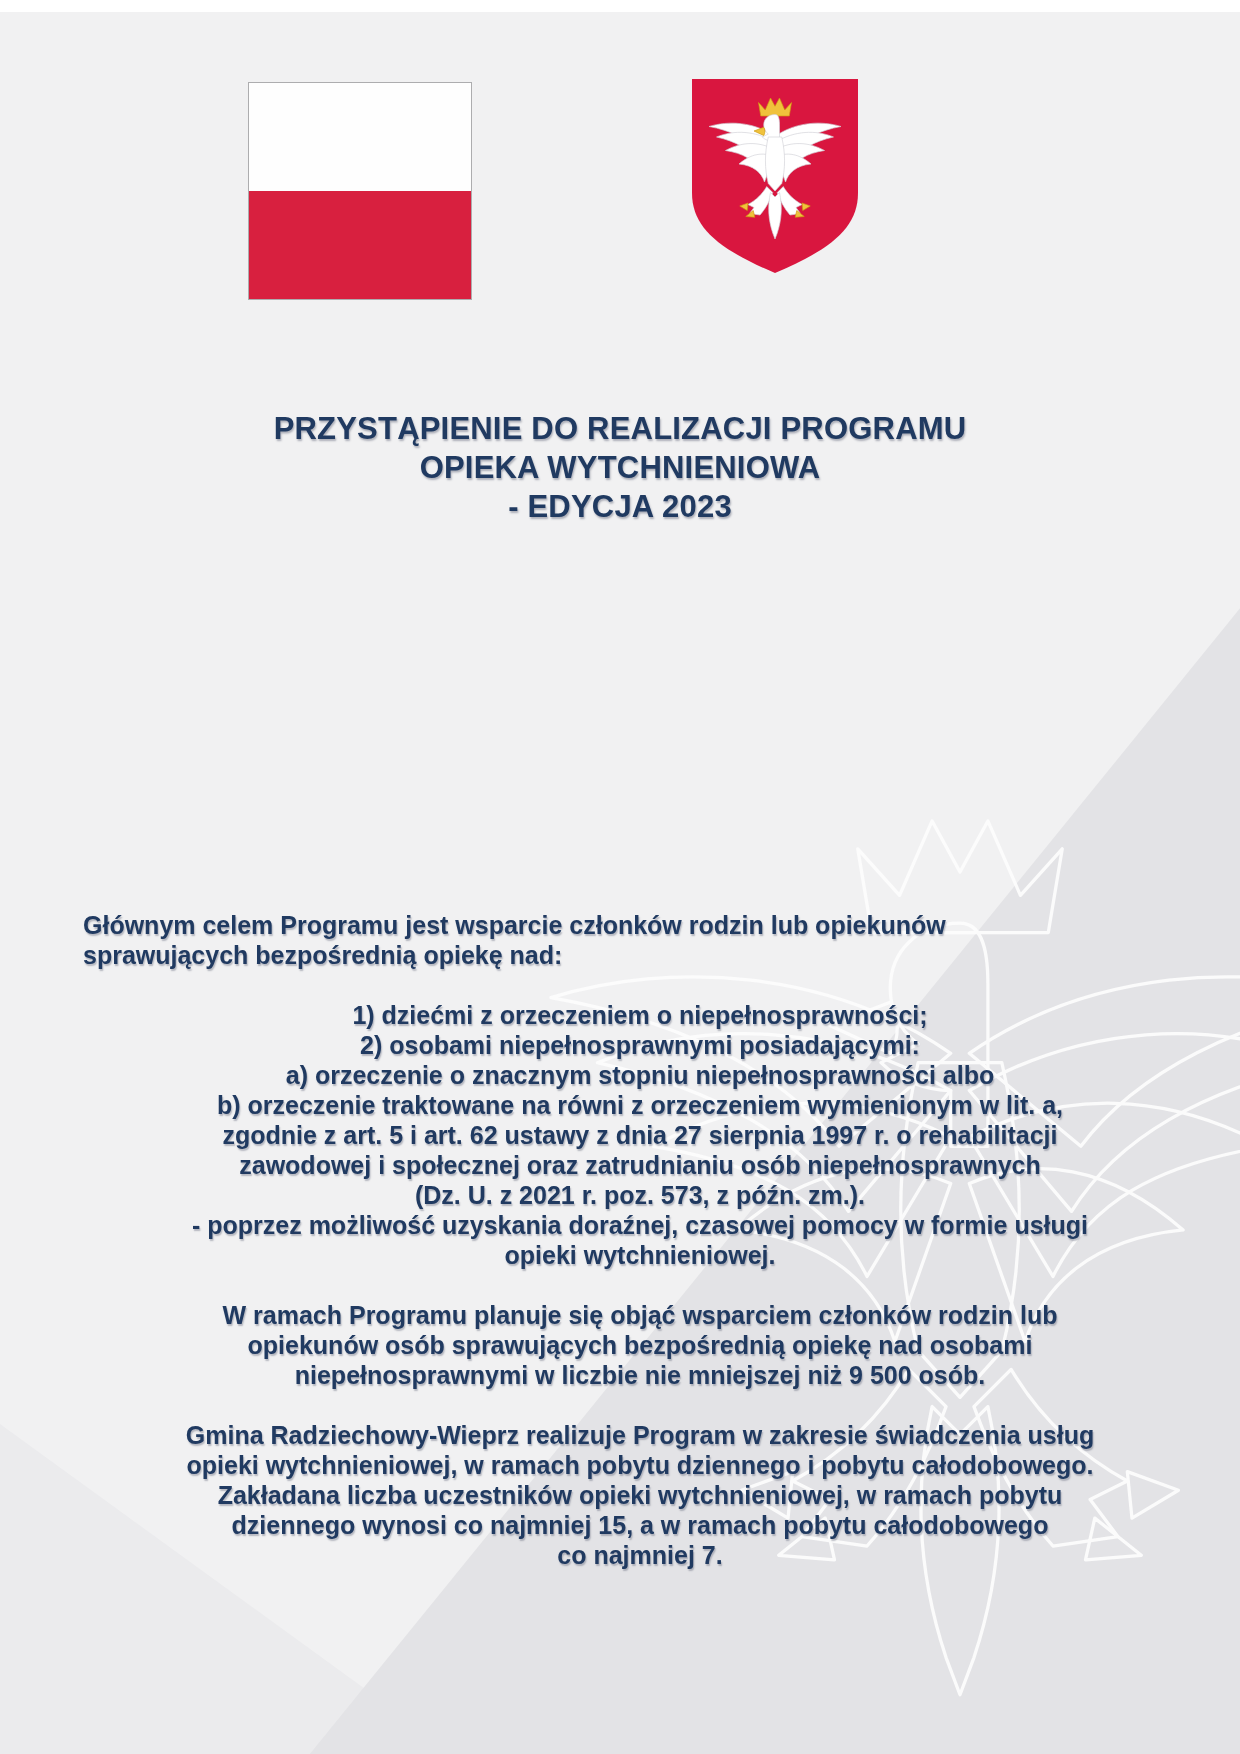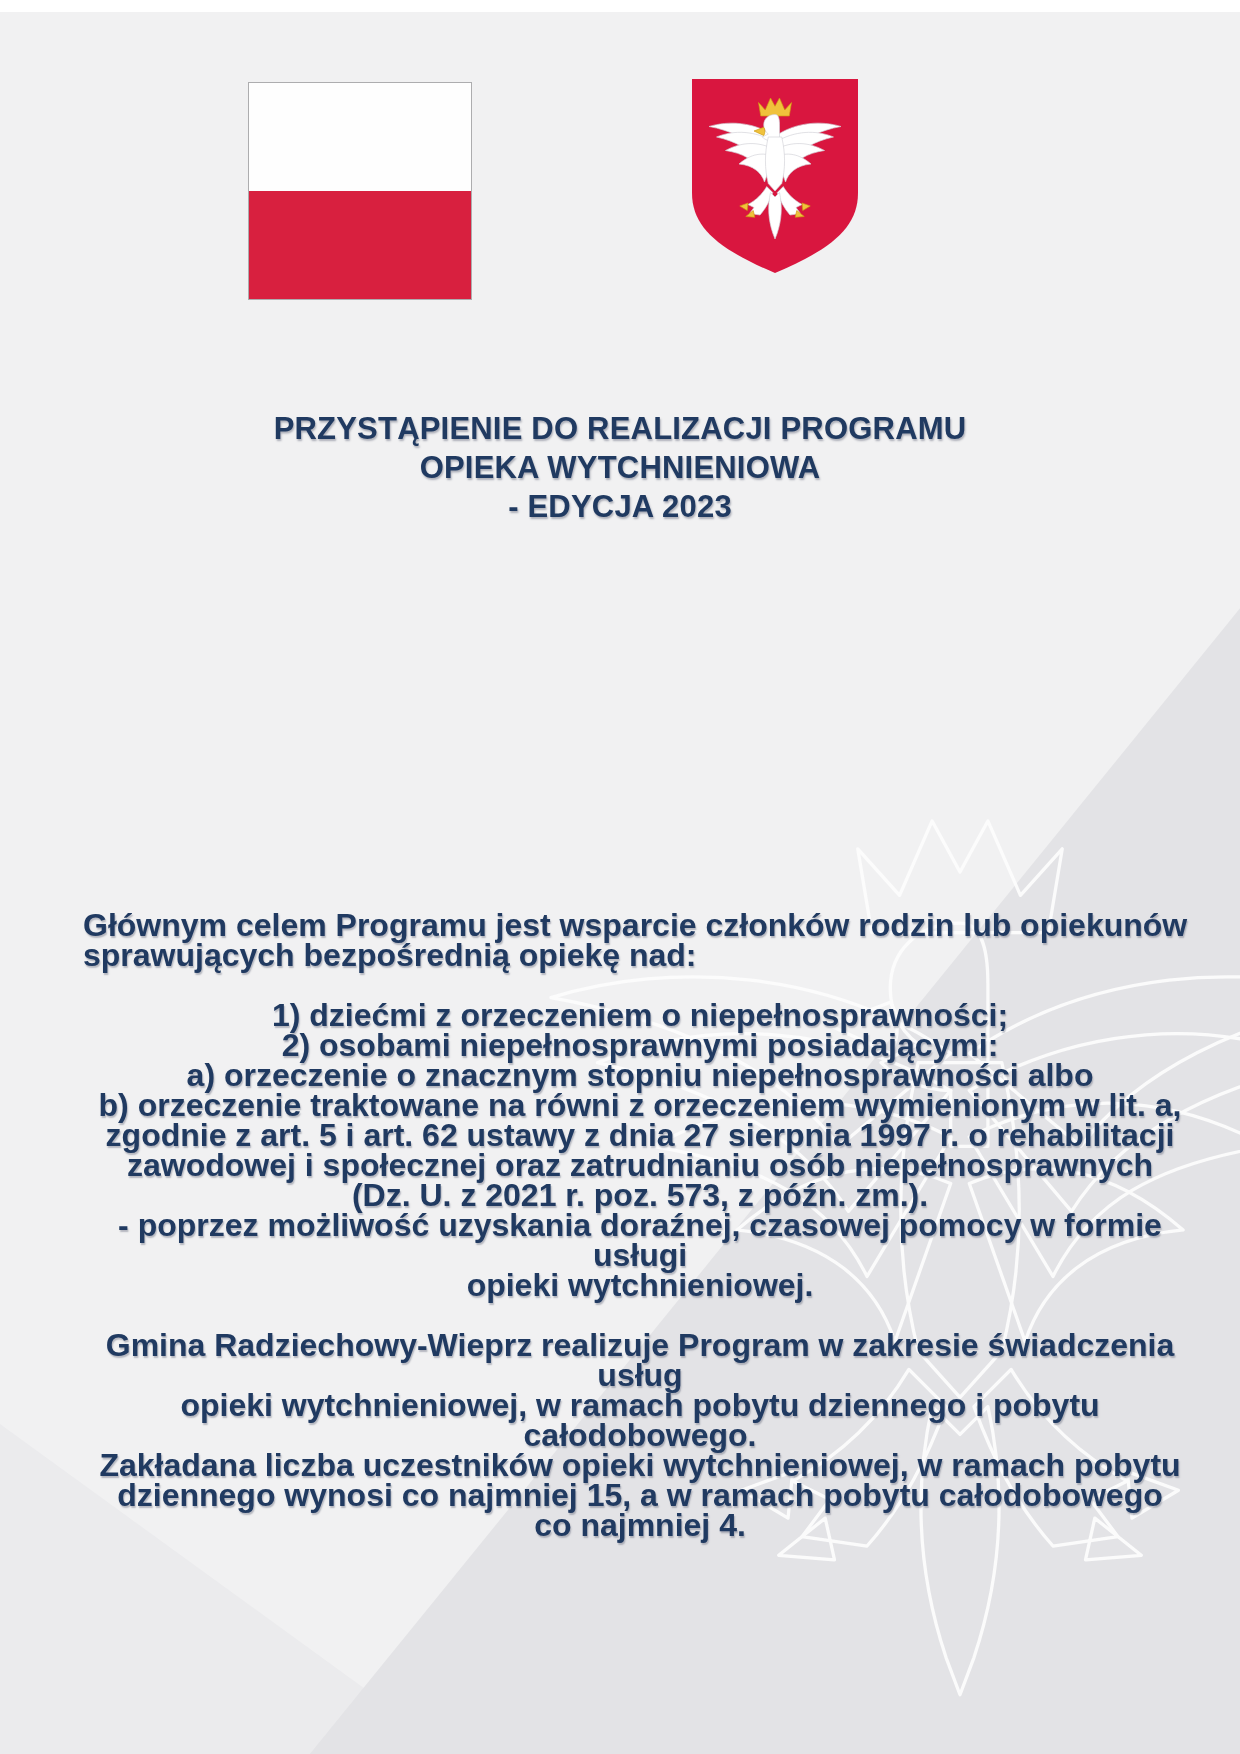--- a/index.html
+++ b/index.html
@@ -82,21 +82,21 @@
     letter-spacing: 0.2px;
     text-shadow: 1px 2px 2px rgba(90, 95, 115, 0.45);
   }
   .title    { top: 376px; }
   .subtitle { top: 547px; }
   .body-text {
     position: absolute;
     left: 83px;
     right: 43px;
     top: 898px;
-    font-size: 32px;
+    font-size: 25px;
     line-height: 30px;
     font-weight: bold;
     text-shadow: 1px 1.5px 1.5px rgba(90, 95, 115, 0.4);
   }
   .body-text p {
     margin: 0;
     white-space: pre-line;
   }
   .body-text p + p { margin-top: 30px; text-align: center; }
   .defs-holder { position: absolute; width: 0; height: 0; overflow: hidden; }
@@ -133,25 +133,28 @@
 sprawujących bezpośrednią opiekę nad:</p>
     <p>1) dziećmi z orzeczeniem o niepełnosprawności;
 2) osobami niepełnosprawnymi posiadającymi:
 a) orzeczenie o znacznym stopniu niepełnosprawności albo
 b) orzeczenie traktowane na równi z orzeczeniem wymienionym w lit. a,
 zgodnie z art. 5 i art. 62 ustawy z dnia 27 sierpnia 1997 r. o rehabilitacji
 zawodowej i społecznej oraz zatrudnianiu osób niepełnosprawnych
 (Dz. U. z 2021 r. poz. 573, z późn. zm.).
 - poprzez możliwość uzyskania doraźnej, czasowej pomocy w formie usługi
 opieki wytchnieniowej.</p>
+    <p>W ramach Programu planuje się objąć wsparciem członków rodzin lub
+opiekunów osób sprawujących bezpośrednią opiekę nad osobami
+niepełnosprawnymi w liczbie nie mniejszej niż 9 500 osób.</p>
     <p>Gmina Radziechowy-Wieprz realizuje Program w zakresie świadczenia usług
 opieki wytchnieniowej, w ramach pobytu dziennego i pobytu całodobowego.
 Zakładana liczba uczestników opieki wytchnieniowej, w ramach pobytu
 dziennego wynosi co najmniej 15, a w ramach pobytu całodobowego
-co najmniej 4.</p>
+co najmniej 7.</p>
   </main>
 
   <svg class="defs-holder" aria-hidden="true">
     <defs>
       <symbol id="eagle" viewBox="0 0 200 230">
         <g stroke-width="var(--sw,0.8)" stroke-linejoin="round">
 
           <path fill="var(--gold-fill)" stroke="var(--gold-stroke)" d="M78 26 L87 36 L94 20 L100 31 L106 20 L113 36 L122 26 L119 44 L81 44 Z"></path>
 
           <g fill="var(--body-fill)" stroke="var(--body-stroke)">

